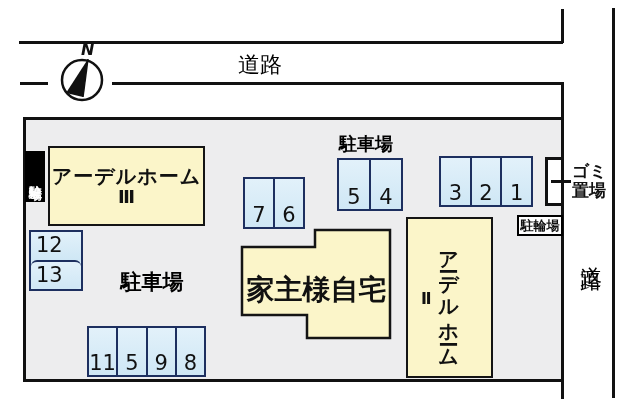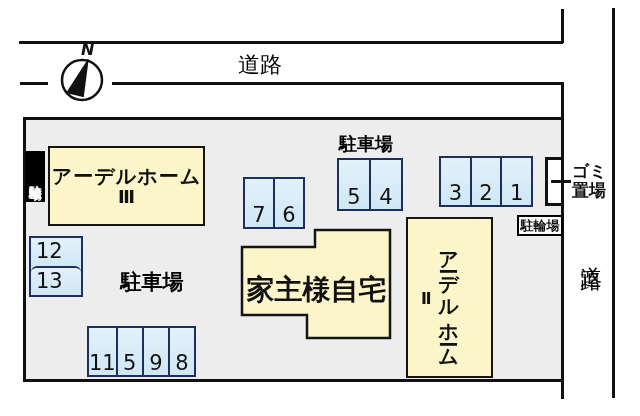--- a/index.html
+++ b/index.html
@@ -73,32 +73,32 @@
 
   <div id="site"></div>
 
   <div class="abs vtext" id="bike-left">駐輪場</div>
 
   <div class="bldg" id="bldg3">
     <span class="l1">アーデルホーム</span>
     <span class="l2">Ⅲ</span>
   </div>
 
-  <div class="pgroup vert" style="left:29px;top:236px;width:54px;height:61px;">
+  <div class="pgroup vert" style="left:29px;top:230px;width:54px;height:61px;">
     <div class="pcell">
         <span>12</span>
       </div>
     <div class="pcell">
         <span>13</span>
       </div>
   </div>
 
   <div class="lbl" id="parking-main">駐車場</div>
 
-  <div class="pgroup" style="left:87px;top:326px;width:109px;height:51px;">
+  <div class="pgroup" style="left:87px;top:326px;width:119px;height:51px;">
     <div class="pcell">
         <span>11</span>
       </div>
     <div class="pcell">
         <span>5</span>
       </div>
     <div class="pcell">
         <span>9</span>
       </div>
     <div class="pcell">

